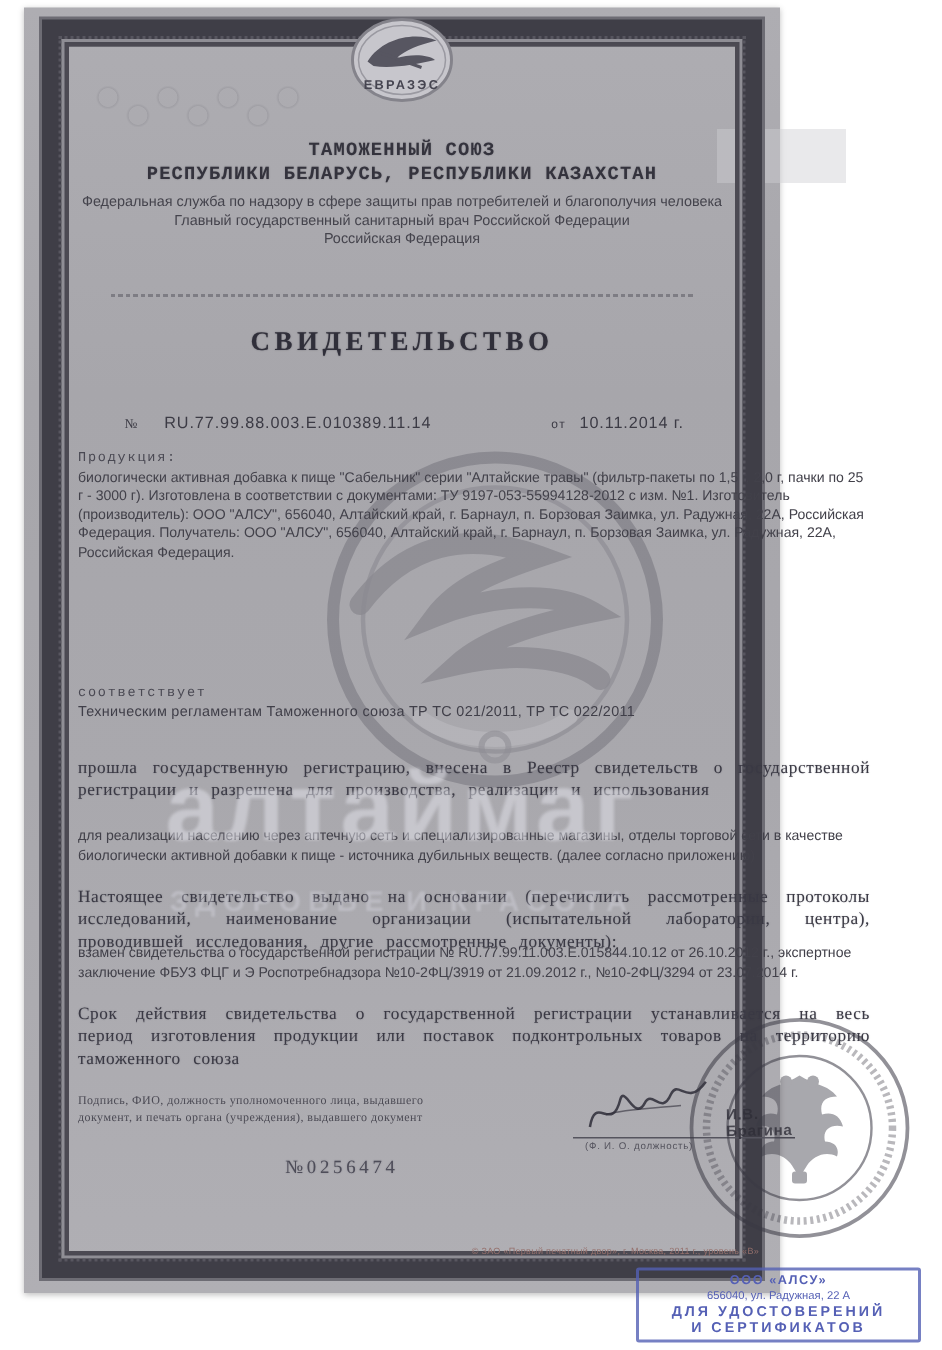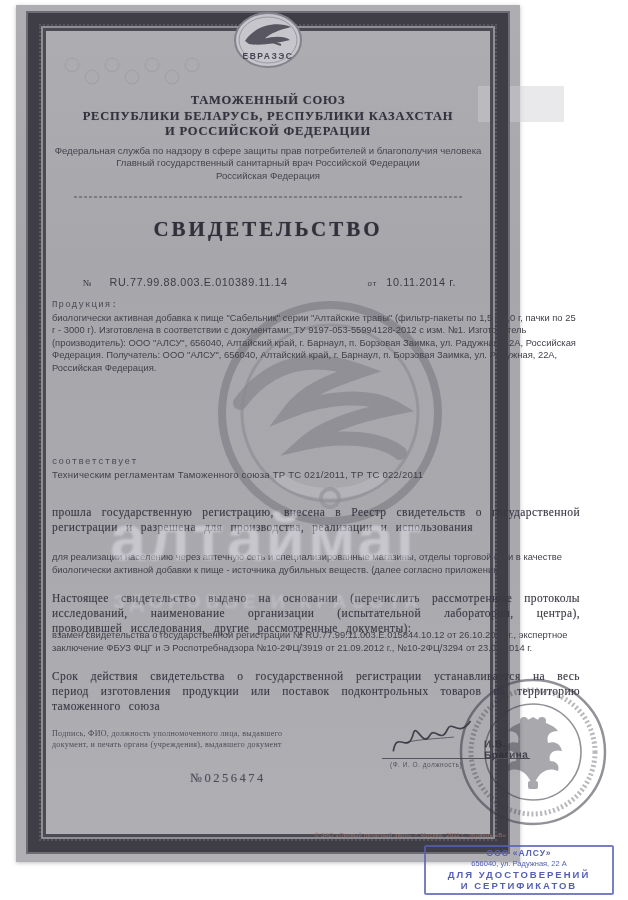--- a/index.html
+++ b/index.html
@@ -34,27 +34,27 @@
                radial-gradient(circle 8px at 90px 12px, transparent 6px,#8b8a91 6.5px,transparent 8px),
                radial-gradient(circle 8px at 110px 24px, transparent 6px,#8b8a91 6.5px,transparent 8px),
                radial-gradient(circle 8px at 130px 12px, transparent 6px,#8b8a91 6.5px,transparent 8px);
   }
   .light-patch{position:absolute;left:462px;top:81px;width:86px;height:36px;background:rgba(206,206,211,.45);z-index:2;}
   .content{position:absolute;inset:0;z-index:6;}
   
   .logo{position:absolute;left:50%;top:6px;transform:translateX(-50%);z-index:7;}
   
   .hdr{position:absolute;top:88px;left:0;right:0;text-align:center;color:#34333d;}
-  .hdr .h{font-family:Liberation Serif, serif;font-weight:bold;font-size:12.5px;line-height:15.5px;letter-spacing:.8px;text-shadow:0 0 1px rgba(52,51,61,.4);text-align:center;}
+  .hdr .h{font-family:Liberation Mono, monospace;font-weight:bold;font-size:12.5px;line-height:15.5px;letter-spacing:.8px;text-shadow:0 0 1px rgba(52,51,61,.4);text-align:center;}
   .hdr .a{font-size:9.6px;line-height:12.5px;color:#45444d;margin-top:0;}
   .hdr .a-first{margin-top:5px;}
   .micro{position:absolute;top:191px;left:58px;right:58px;height:2px;z-index:6;opacity:.55;
     background:repeating-linear-gradient(90deg,#5a5962 0 3px,transparent 3px 5px);}
   .ttl{position:absolute;top:212px;left:0;right:0;text-align:center;color:#302f3a;}
-  .ttl .t1{font-family:"Liberation Serif",serif;font-weight:bold;font-size:21px;letter-spacing:3px;text-shadow:0 0 1px rgba(48,47,58,.5);}
+  .ttl .t1{font-family:"Liberation Serif",serif;font-weight:bold;font-size:18px;letter-spacing:3px;text-shadow:0 0 1px rgba(48,47,58,.5);}
   .ttl .t2{font-family:"Liberation Serif",serif;font-weight:bold;font-size:14px;letter-spacing:1.5px;margin-top:6px;}
   .regrow{position:absolute;top:271px;left:34px;right:34px;font-size:10.5px;color:#3c3b45;padding-left:33px;}
   .regrow .no{font-family:"Liberation Serif",serif;font-size:9px;letter-spacing:1px;margin-right:14px;}
   .regrow .num{font-size:10.8px;letter-spacing:.6px;}
   .regrow .right{position:absolute;right:30px;top:0;}
   .regrow .ot{font-size:8px;letter-spacing:1px;margin-right:6px;}
   .lbl{font-family:Liberation Mono, monospace;font-size:9px;letter-spacing:1.2px;color:#4a4953;}
   .prod{position:absolute;top:295px;left:36px;width:528px;}
   .prod .txt{margin-top:2px;font-size:9.4px;line-height:12.4px;color:#42414a;}
   .conf{position:absolute;top:452px;left:36px;width:528px;}
@@ -120,21 +120,20 @@
       <path d="M12,30 C22,14 44,10 58,16 C46,19 38,22 31,28 C40,25 52,25 57,29 C44,32 28,35 16,33 Z" fill="#575661"></path>
       <path d="M20,24 L48,34" stroke="#575661" stroke-width="2"></path>
       <text x="35" y="48" text-anchor="middle" font-family="Liberation Sans, sans-serif" font-size="8.5" font-weight="bold" fill="#454450" letter-spacing="1.5">ЕВРАЗЭС</text>
     </svg>
 
     <div class="content">
 
       <div class="hdr">
         <div class="h">ТАМОЖЕННЫЙ СОЮЗ</div>
         <div class="h">РЕСПУБЛИКИ БЕЛАРУСЬ, РЕСПУБЛИКИ КАЗАХСТАН</div>
-        <div class="h">И РОССИЙСКОЙ ФЕДЕРАЦИИ</div>
         <div class="a a-first">Федеральная служба по надзору в сфере защиты прав потребителей и благополучия человека</div>
         <div class="a">Главный государственный санитарный врач Российской Федерации</div>
         <div class="a">Российская Федерация</div>
       </div>
 
       <div class="micro"></div>
 
       <div class="ttl">
         <div class="t1">СВИДЕТЕЛЬСТВО</div>
       </div>

